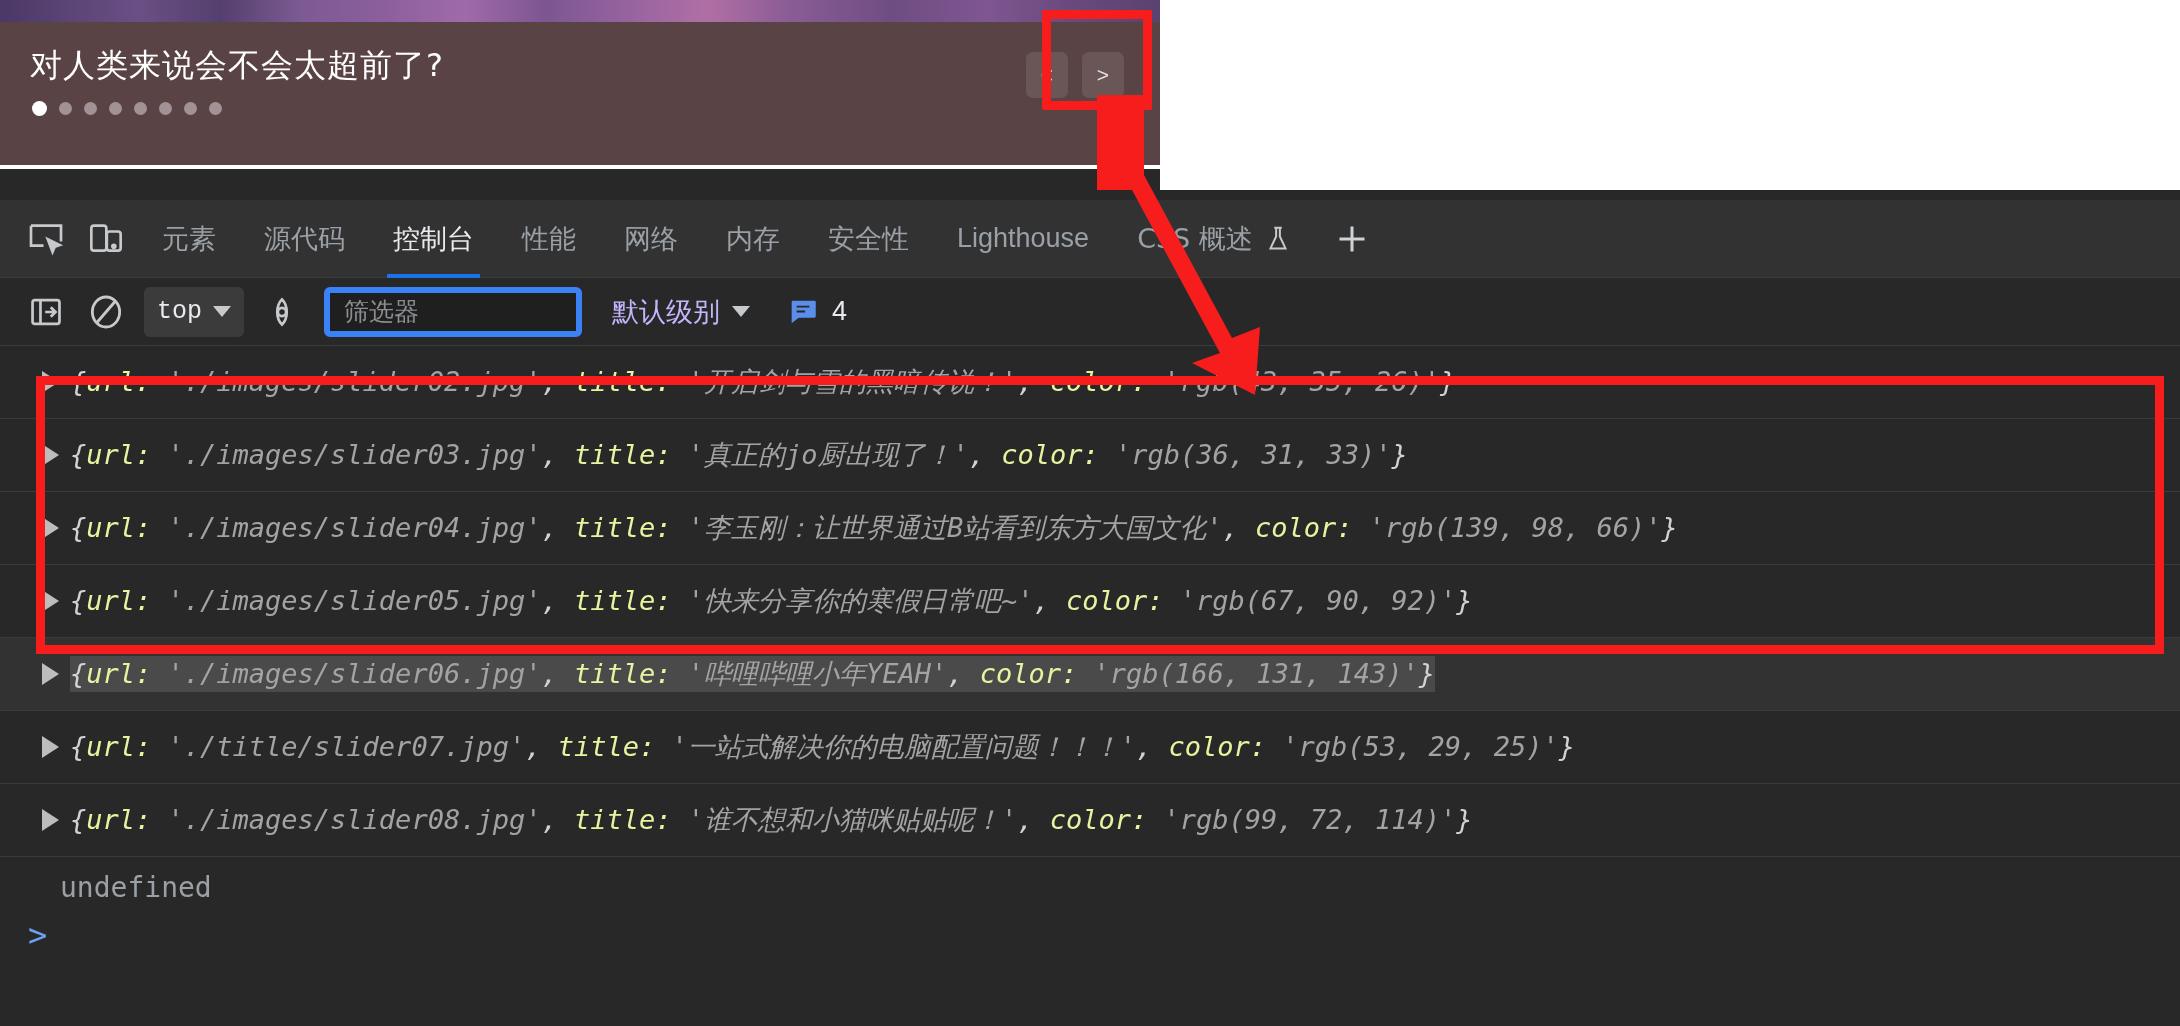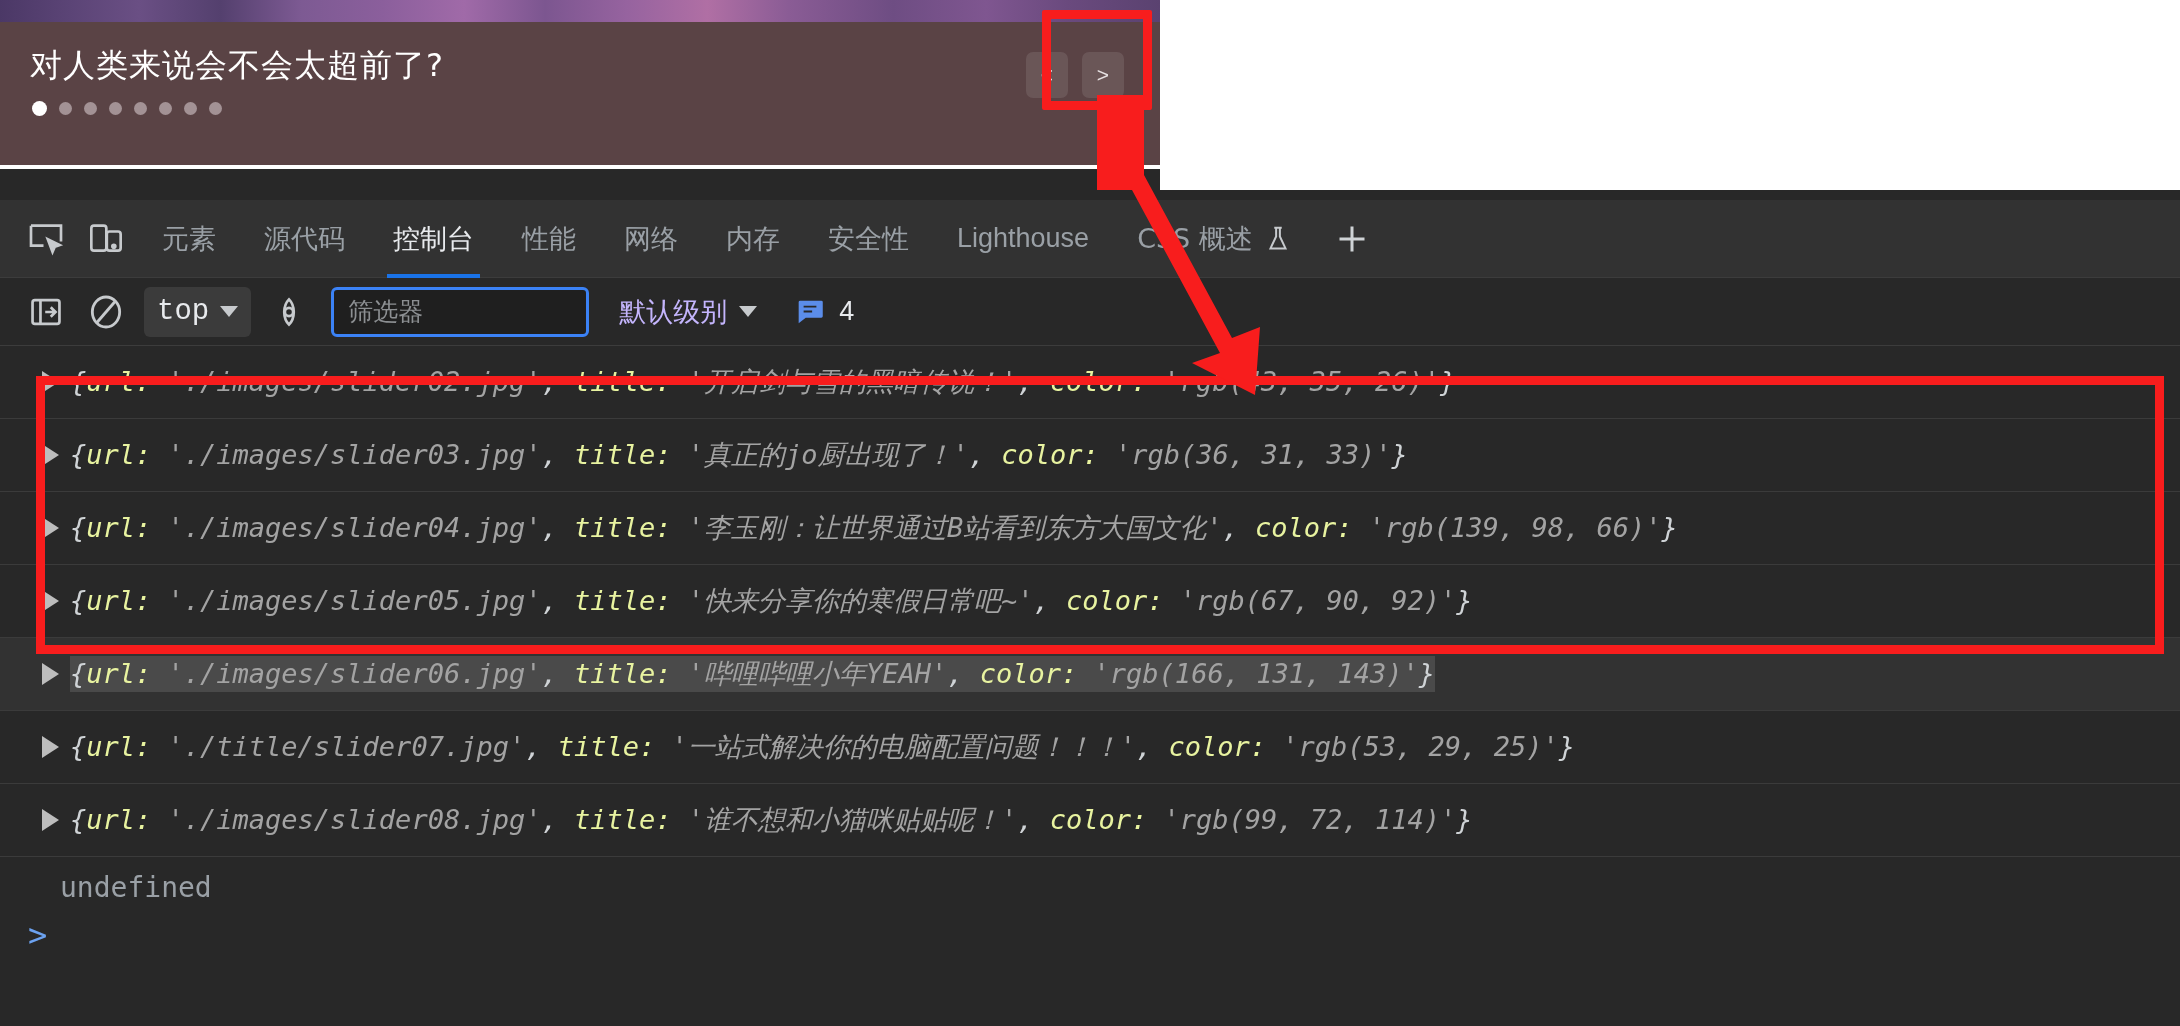--- a/index.html
+++ b/index.html
@@ -42,25 +42,25 @@
   .tab.active{color:#e8eaed;}
   .tab.active:after{content:"";position:absolute;left:18px;right:18px;bottom:0;height:4px;background:#1a73e8;}
   .tab.latin{font-family:"Liberation Sans",sans-serif;}
   .tab-flask{margin-left:10px;display:inline-flex;}
   .plus-tab{width:70px;height:78px;display:flex;align-items:center;justify-content:center;color:#cfd3d6;}
 
   .toolbar{position:relative;height:68px;background:#282828;border-bottom:1px solid #3c3c3c;
     display:flex;align-items:center;padding-left:18px;box-sizing:border-box;gap:4px;}
   .tb-btn{width:56px;height:56px;display:flex;align-items:center;justify-content:center;border-radius:5px;}
   .ctx-select{height:50px;background:#3b3b3b;border-radius:6px;display:flex;align-items:center;
-    padding:0 13px;gap:11px;color:#e8eaed;font-size:29px;margin:0 6px;
+    padding:0 13px;gap:11px;color:#e8eaed;font-size:25px;margin:0 6px;
     font-family:"Liberation Mono","DejaVu Sans Mono",monospace;}
   .caret{width:0;height:0;border-left:9px solid transparent;border-right:9px solid transparent;
     border-top:11px solid #c7cacd;}
-  .filter-box{width:258px;height:50px;background:#1f1f1f;border:3px solid #3b82f6;border-radius:6px;
+  .filter-box{width:258px;height:50px;background:#1f1f1f;border:6px solid #3b82f6;border-radius:6px;
     display:flex;align-items:center;padding:0 14px;margin-left:10px;box-sizing:border-box;}
   .filter-box span{color:#8c8f92;font-size:25px;font-family:"DejaVu Sans","Liberation Sans",sans-serif;}
   .level-select{display:flex;align-items:center;gap:12px;color:#c4b5fd;font-size:27px;margin-left:26px;
     font-family:"DejaVu Sans","Liberation Sans",sans-serif;}
   .msg-count{display:flex;align-items:center;gap:12px;margin-left:32px;color:#e8eaed;font-size:27px;
     font-family:"Liberation Sans",sans-serif;}
 
   
   .console{position:relative;background:#282828;height:690px;}
   .logrow{position:relative;height:73px;border-bottom:1px solid #3b3b3b;display:flex;align-items:center;

